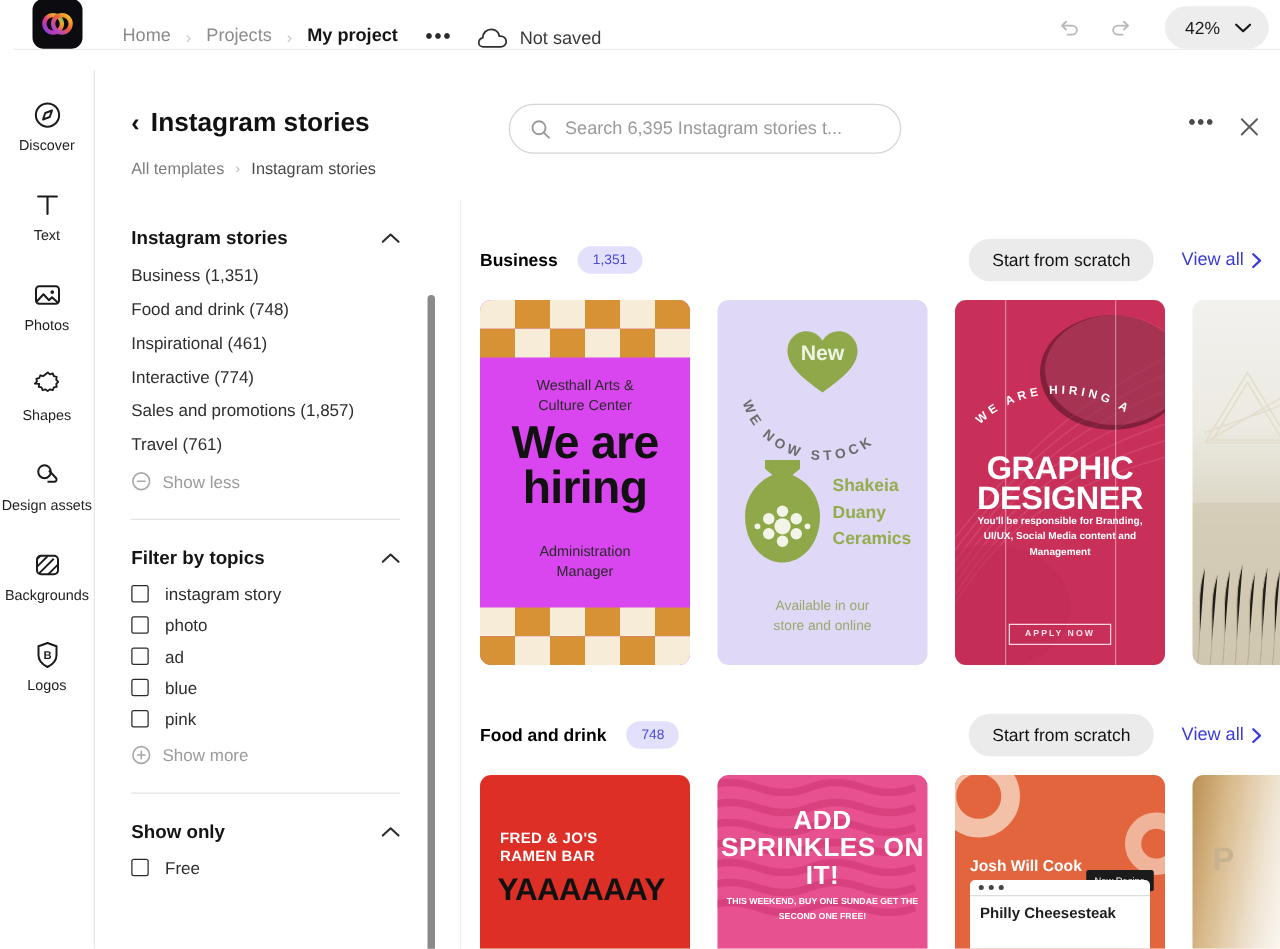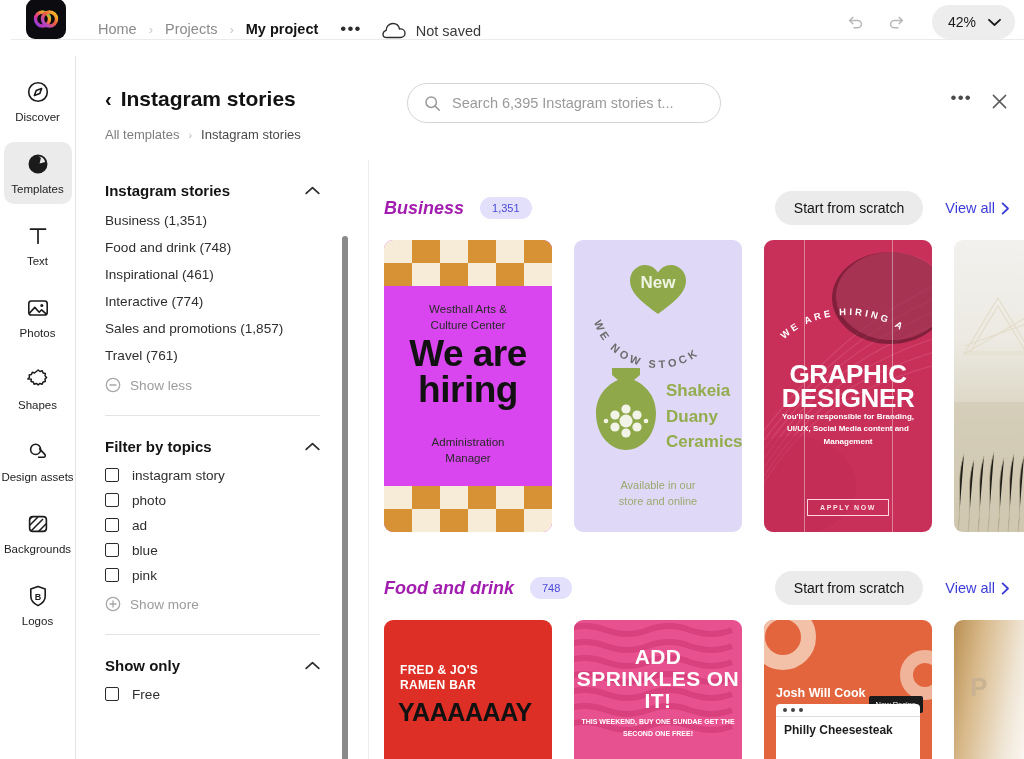--- a/index.html
+++ b/index.html
@@ -152,21 +152,21 @@
   
   #results {
     position: absolute; left: 293px; top: 104px; width: 655px; height: 599px;
     overflow: hidden; padding-left: 15px;
   }
   .sec-row {
     display: flex; align-items: center; height: 52px; padding-right: 14px;
     margin-top: 30px;
   }
   .sec-row:first-child { margin-top: 22px; }
-  .sec-name { font-size: 18px; font-weight: bold; color: #a21caf; font-style: italic; }
+  .sec-name { font-size: 14px; font-weight: bold; color: #000000; }
   .count-badge {
     margin-left: 16px; background: #e2e0fb; color: #4b4bd6;
     font-size: 11px; border-radius: 11px; padding: 5px 12px;
   }
   .btn-scratch {
     margin-left: auto; background: #ebebeb; color: #121212;
     font-size: 14px; border-radius: 18px; padding: 9px 19px; cursor: pointer;
     white-space: nowrap;
   }
   .view-all {
@@ -206,21 +206,21 @@
   .c2 .newtxt {
     position: absolute; left: 0; right: 0; top: 33px; text-align: center;
     font-size: 17px; color: #eef3e2; font-weight: bold;
   }
   .c2 .arcword {
     position: absolute; left: 0; top: 18px; width: 168px; height: 110px;
   }
   .c2 .vase { position: absolute; left: 16px; top: 124px; }
   .c2 .brand {
     position: absolute; left: 92px; top: 138px; width: 72px;
-    font-size: 17px; font-weight: bold; color: #93ac4e; line-height: 1.5;
+    font-size: 14px; font-weight: bold; color: #93ac4e; line-height: 1.5;
     text-align: left;
   }
   .c2 .avail {
     position: absolute; left: 0; right: 0; bottom: 22px; text-align: center;
     font-size: 11px; color: #9aa96e; line-height: 1.45;
   }
 
   
   .c3 { background: #c8305a; }
   .c3 .swirl { position:absolute; inset:0; }
@@ -378,28 +378,20 @@
 <div id="rail">
 
   <div class="rail-item">
     <svg class="rail-icon" viewBox="0 0 26 26">
       <circle cx="13" cy="13" r="9.3" fill="none" stroke="#1b1b1b" stroke-width="1.6"></circle>
       <path d="M16.6 9.4 11.2 11.4 9.4 16.6 14.8 14.6z" fill="none" stroke="#1b1b1b" stroke-width="1.6" stroke-linejoin="round"></path>
     </svg>
     <span class="rail-label">Discover</span>
   </div>
 
-  <div class="rail-item active">
-    <svg class="rail-icon" viewBox="0 0 26 26">
-      <path d="M13 3.5a9.5 9.5 0 1 0 0 19 9.5 9.5 0 0 0 0-19zm0 2a7.5 7.5 0 0 1 7.2 5.4l-5.6 1.6 1.3-5.5A7.4 7.4 0 0 0 13 5.5z" fill="#1b1b1b"></path>
-      <path d="M6.2 8.6a7.5 7.5 0 0 0 3.2 11.6l2.2-7.6z" fill="#1b1b1b"></path>
-      <path d="M20.4 15.2a7.5 7.5 0 0 1-6.1 5.2l1.3-5z" fill="#1b1b1b"></path>
-    </svg>
-    <span class="rail-label">Templates</span>
-  </div>
 
   <div class="rail-item">
     <svg class="rail-icon" viewBox="0 0 26 26">
       <path d="M5.5 6.2h15M13 6.2v14" fill="none" stroke="#1b1b1b" stroke-width="1.7" stroke-linecap="round"></path>
     </svg>
     <span class="rail-label">Text</span>
   </div>
 
   <div class="rail-item">
     <svg class="rail-icon" viewBox="0 0 26 26">

